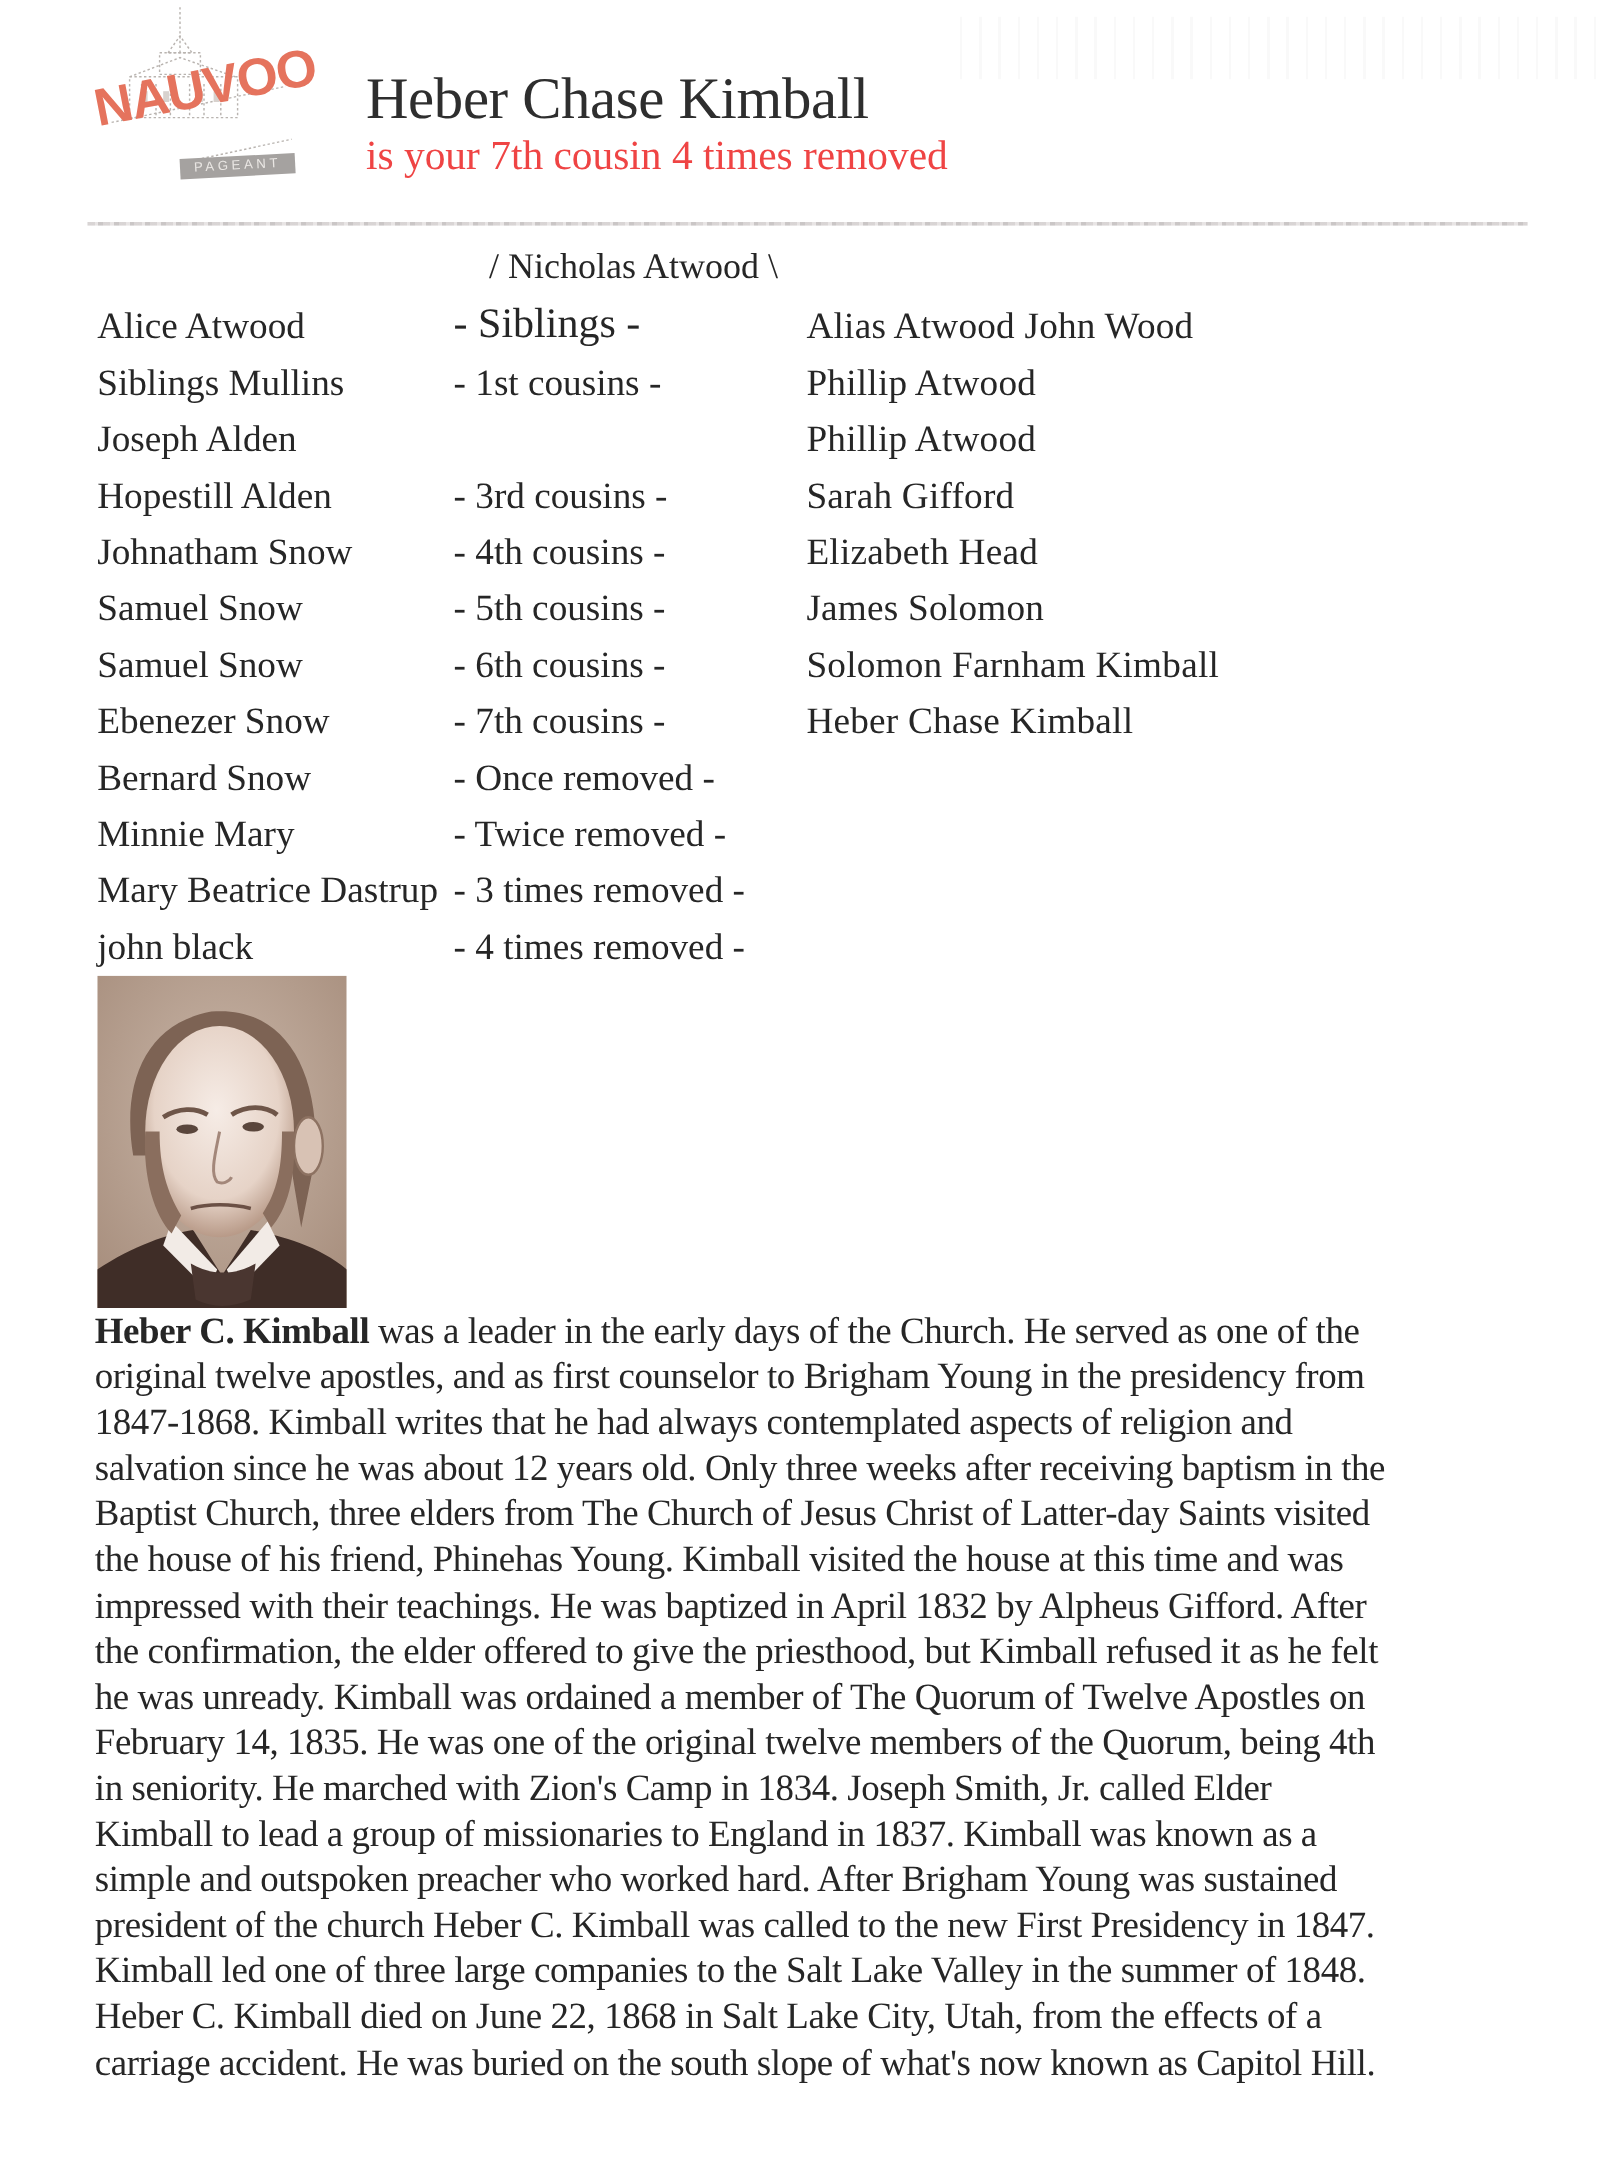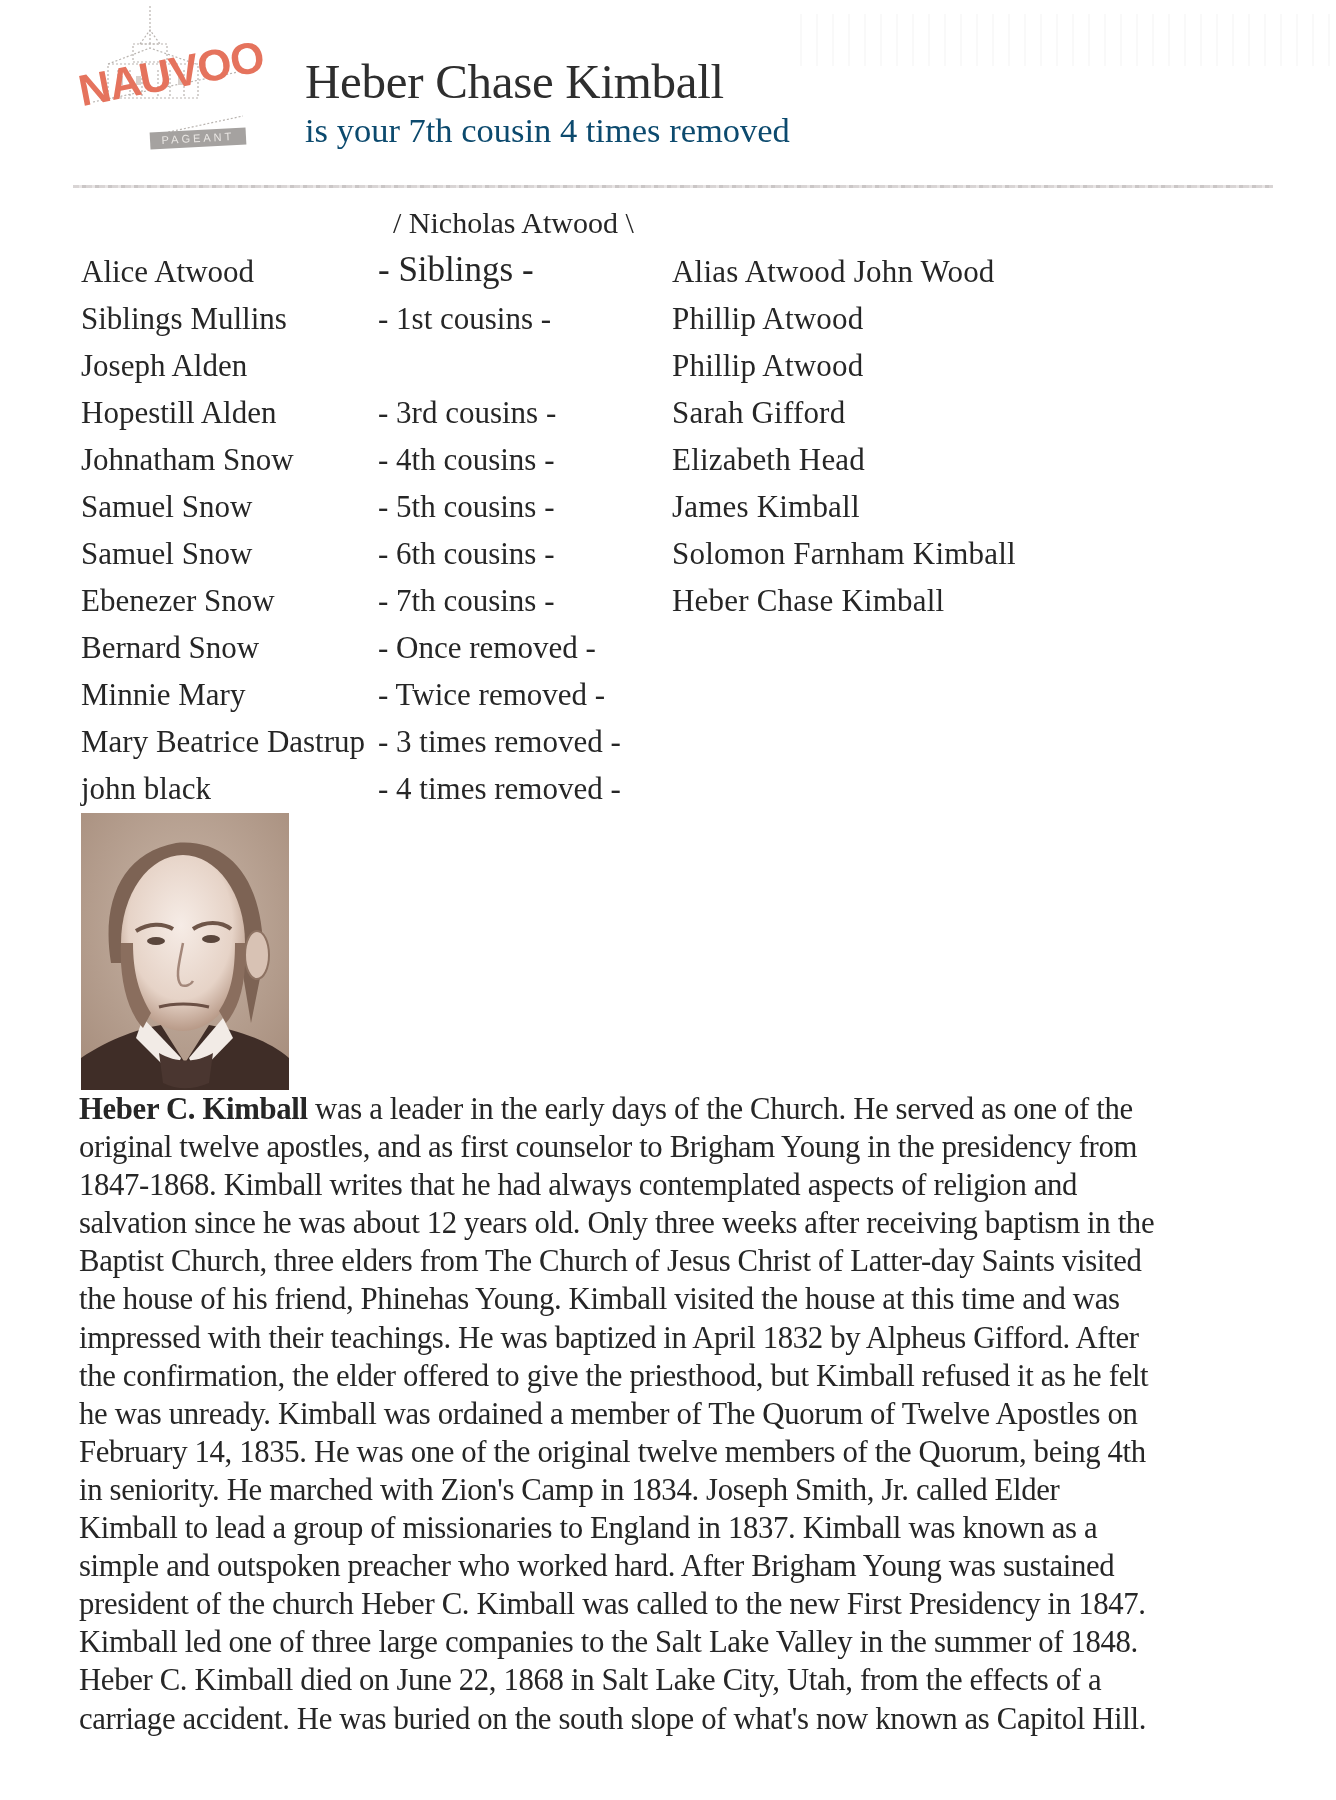--- a/index.html
+++ b/index.html
@@ -27,29 +27,29 @@
   }
   .logo-banner {
     position: absolute; left: 72px; top: 126px; width: 96px; height: 17px;
     background: #a5a2a0; color: #e9e6e3;
     font-family: "Liberation Sans", "DejaVu Sans", sans-serif;
     font-size: 11px; letter-spacing: 3px; text-align: center; line-height: 17px;
     transform: rotate(-3deg);
   }
 
   .title { left: 305px; top: 52px; font-size: 49px; line-height: 60px; color: #2e2e2e; letter-spacing: -0.3px; }
-  .subtitle { left: 305px; top: 108px; font-size: 34.5px; line-height: 44px; color: #0c4a6e; }
+  .subtitle { left: 305px; top: 108px; font-size: 34.5px; line-height: 44px; color: #ef4444; }
 
   .divider {
     position: absolute; left: 73px; top: 185px; width: 1200px; height: 3px;
     background: repeating-linear-gradient(90deg, #cfcaca 0 6px, #e2dede 6px 9px, #bdb8b8 9px 13px);
     opacity: 0.8;
   }
 
-  .ancestor { left: 393px; width: 270px; text-align: left; top: 205px; font-size: 30px; line-height: 36px; }
+  .ancestor { left: 393px; width: 270px; text-align: center; top: 205px; font-size: 30px; line-height: 36px; }
 
   .rel-table { position: absolute; left: 0; top: 252px; width: 1095px; }
   .rel-row { position: relative; height: 47px; }
   .rel-left { position: absolute; left: 81px; top: 0; font-size: 31px; line-height: 40px; white-space: nowrap; }
   .rel-mid { position: absolute; left: 378px; width: 300px; top: 0; font-size: 31px; line-height: 40px; white-space: nowrap; }
   .rel-mid.big { font-size: 35px; top: -2px; }
   .rel-right { position: absolute; left: 672px; top: 0; font-size: 31px; line-height: 40px; white-space: nowrap; letter-spacing: 0.2px; text-align: center; }
 
   .portrait { position: absolute; left: 81px; top: 813px; width: 208px; height: 277px; overflow: hidden; }
 
@@ -118,21 +118,21 @@
     <span class="rel-right">Sarah Gifford</span>
   </div>
   <div class="rel-row">
     <span class="rel-left">Johnatham Snow</span>
     <span class="rel-mid">- 4th cousins -</span>
     <span class="rel-right">Elizabeth Head</span>
   </div>
   <div class="rel-row">
     <span class="rel-left">Samuel Snow</span>
     <span class="rel-mid">- 5th cousins -</span>
-    <span class="rel-right">James Kimball</span>
+    <span class="rel-right">James Solomon</span>
   </div>
   <div class="rel-row">
     <span class="rel-left">Samuel Snow</span>
     <span class="rel-mid">- 6th cousins -</span>
     <span class="rel-right">Solomon Farnham Kimball</span>
   </div>
   <div class="rel-row">
     <span class="rel-left">Ebenezer Snow</span>
     <span class="rel-mid">- 7th cousins -</span>
     <span class="rel-right">Heber Chase Kimball</span>

